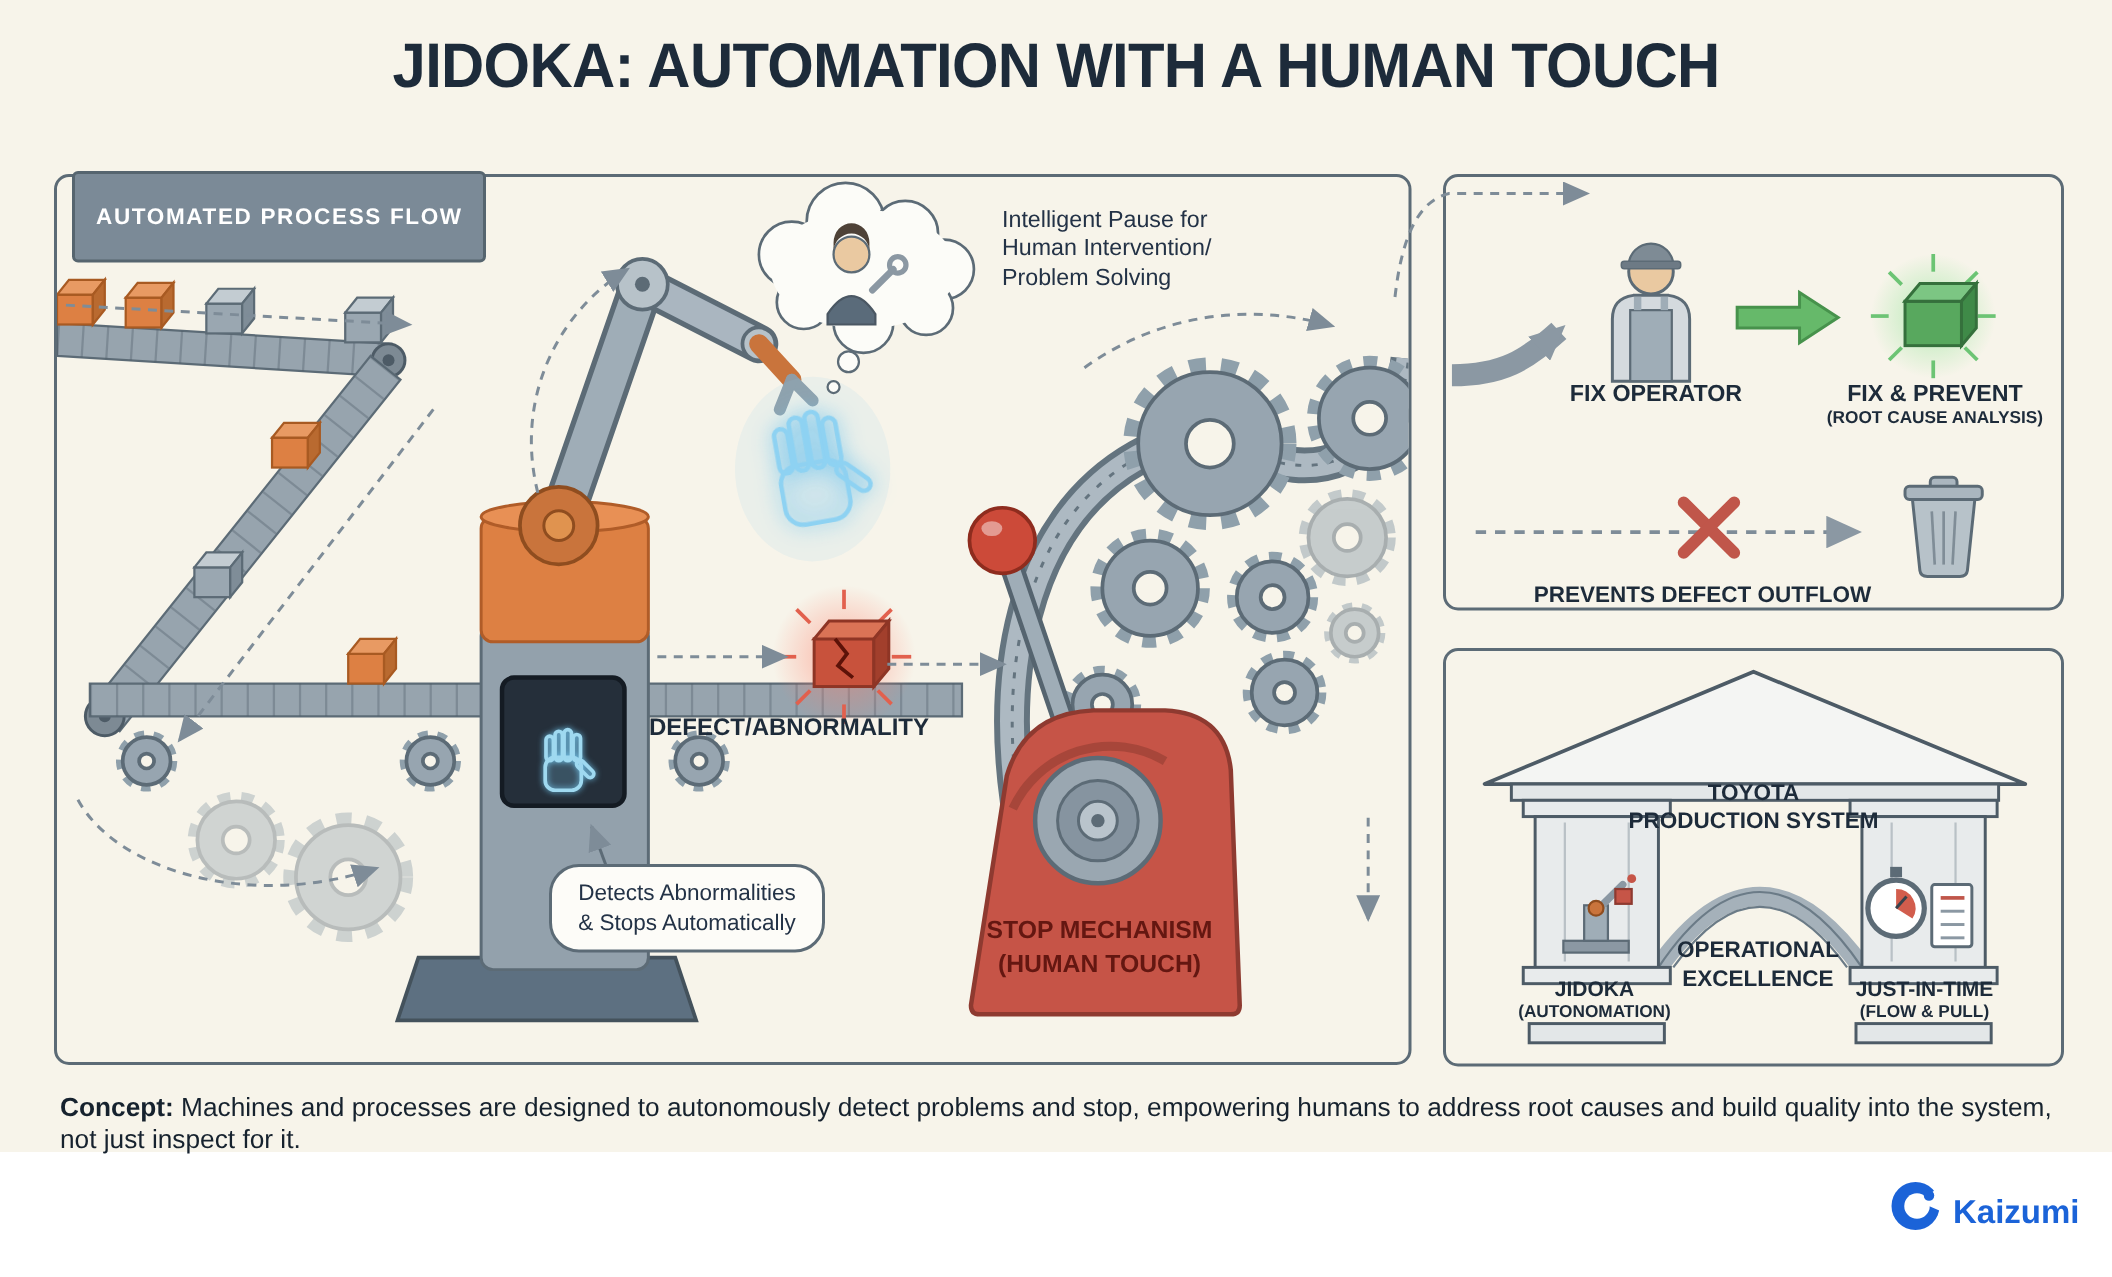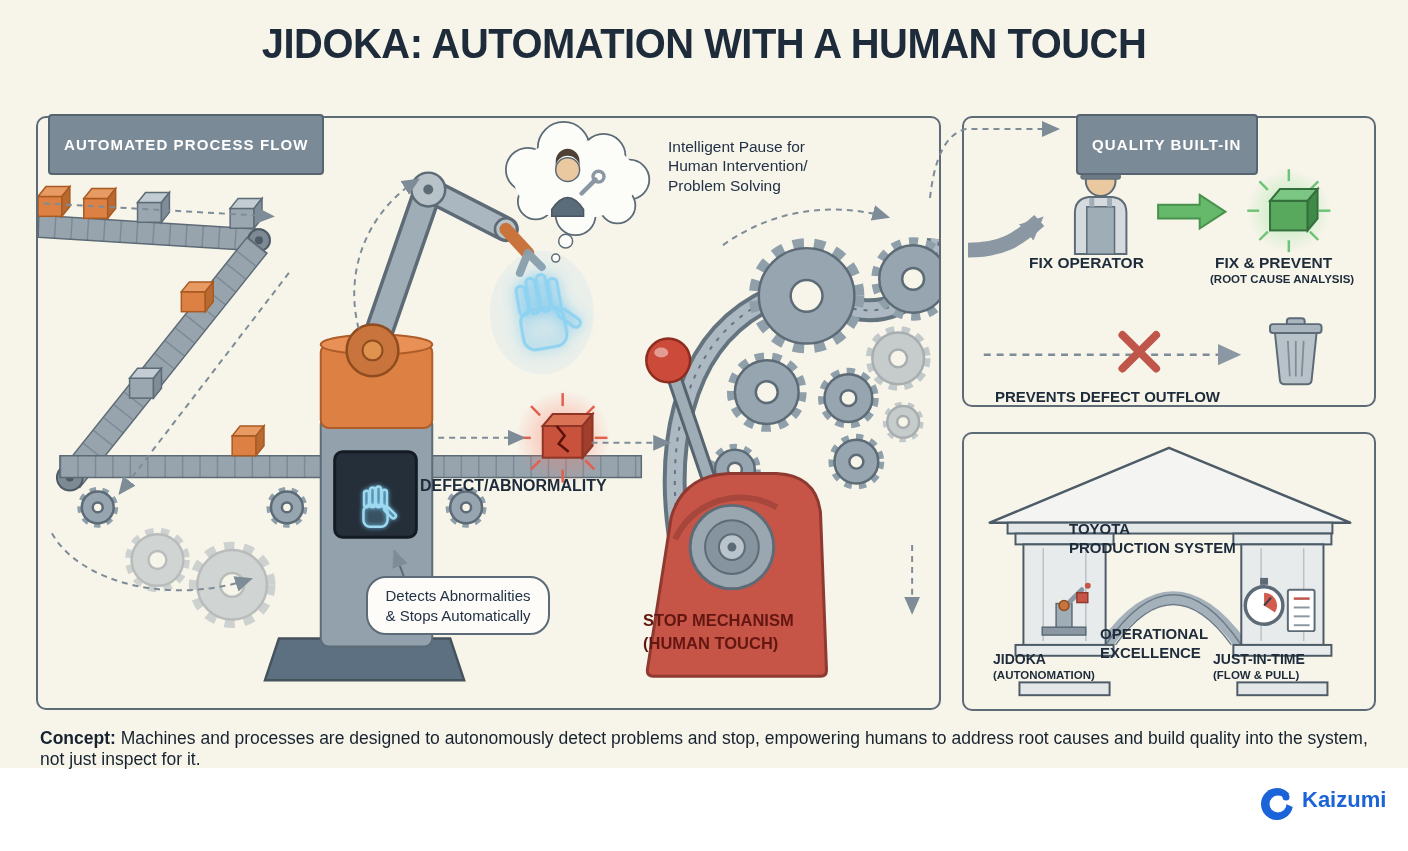--- a/index.html
+++ b/index.html
@@ -13,39 +13,39 @@
   #p-process{left:36px;top:116px;width:905px;height:594px;}
   #p-quality{left:962px;top:116px;width:414px;height:291px;}
   #p-tps{left:962px;top:432px;width:414px;height:279px;}
   .panel svg{position:absolute;left:0;top:0;width:100%;height:100%;}
   .tab{position:absolute;background:#7b8a97;border:2px solid #56656f;border-radius:4px;
        color:#ffffff;font-weight:700;font-size:15px;letter-spacing:1.1px;padding:20px 14px;
        white-space:nowrap;z-index:5;}
   #tab-process{left:48px;top:114px;}
   #tab-quality{left:1076px;top:114px;}
   .lbl{position:absolute;white-space:pre-line;line-height:1.25;z-index:4;}
-  .c{text-align:left;}
+  .c{text-align:center;}
   #thought-text{left:668px;top:137px;width:170px;font-size:15.5px;color:#233246;}
   #defect-label{left:420px;top:476px;width:212px;font-weight:700;font-size:16px;}
   #callout{left:366px;top:576px;width:168px;background:#fdfcf8;border:2px solid #5c6b76;
            border-radius:20px;padding:8px 6px;font-size:15px;color:#233246;text-align:center;z-index:4;position:absolute;white-space:pre-line;line-height:1.3;}
   #stop-label{left:643px;top:609px;width:180px;font-weight:700;font-size:16.5px;color:#641711;line-height:1.4;}
   #fix-operator-label{left:1029px;top:253px;width:150px;font-weight:700;font-size:15.5px;}
   #fix-prevent-label{left:1215px;top:253px;width:150px;font-weight:700;font-size:15.5px;}
   #fix-prevent-sub{left:1210px;top:272px;width:160px;font-weight:700;font-size:11.5px;}
   #outflow-label{left:995px;top:388px;width:280px;font-weight:700;font-size:15px;}
   #roof-label{left:1069px;top:472px;width:200px;font-weight:700;font-size:15px;line-height:1.25;margin-top:48px;}
   #operational-label{left:1100px;top:625px;width:144px;font-weight:700;font-size:15px;line-height:1.25;}
   #jidoka-label{left:993px;top:651px;width:140px;font-weight:700;font-size:14px;}
   #jidoka-sub{left:993px;top:668px;width:140px;font-weight:700;font-size:11.5px;}
   #jit-label{left:1213px;top:651px;width:140px;font-weight:700;font-size:14px;}
   #jit-sub{left:1213px;top:668px;width:140px;font-weight:700;font-size:11.5px;}
   .concept{position:absolute;left:40px;top:728px;width:1336px;font-size:17.5px;color:#16222e;z-index:4;}
   .concept b{font-weight:700;}
-  .logo{position:absolute;left:1260px;top:787px;display:flex;align-items:flex-start;gap:8px;z-index:4;}
+  .logo{position:absolute;left:1260px;top:787px;display:flex;align-items:flex-end;gap:8px;z-index:4;}
   .logo-text{font-size:22px;font-weight:700;color:#1b63d8;}
   
   .gt{fill:none;stroke:#8fa0ab;}
   .gb{fill:#97a5b0;stroke:#5c6b76;stroke-width:2.5;}
   .gh{fill:#f7f4ea;stroke:#5c6b76;stroke-width:2.5;}
   .da{fill:none;stroke:#7e8c98;stroke-width:2;stroke-dasharray:6 5;}
   .bt{stroke:rgba(77,91,102,.35);}
   .overlay-svg{position:absolute;left:0;top:0;width:1408px;height:851px;z-index:3;pointer-events:none;}
 </style>
 </head>
@@ -416,21 +416,20 @@
   <svg class="overlay-svg">
     <defs>
       <marker id="ar3" markerWidth="11" markerHeight="9" refX="8" refY="4" orient="auto">
         <path d="M0,0 L9,4 L0,8 Z" fill="#7e8c98"></path>
       </marker>
     </defs>
     <path d="M930,198 C934,162 944,134 966,129 L1058,129" fill="none" stroke="#7e8c98" stroke-width="2" stroke-dasharray="6 5" marker-end="url(#ar3)"></path>
   </svg>
 
   <div class="tab" id="tab-process">AUTOMATED PROCESS FLOW</div>
-  <div class="tab" id="tab-quality">QUALITY BUILT-IN</div>
 
   <div class="lbl" id="thought-text">Intelligent Pause for
 Human Intervention/
 Problem Solving</div>
   <div class="lbl c" id="defect-label">DEFECT/ABNORMALITY</div>
   <div id="callout">Detects Abnormalities
 &amp; Stops Automatically</div>
   <div class="lbl c" id="stop-label">STOP MECHANISM
 (HUMAN TOUCH)</div>
 

